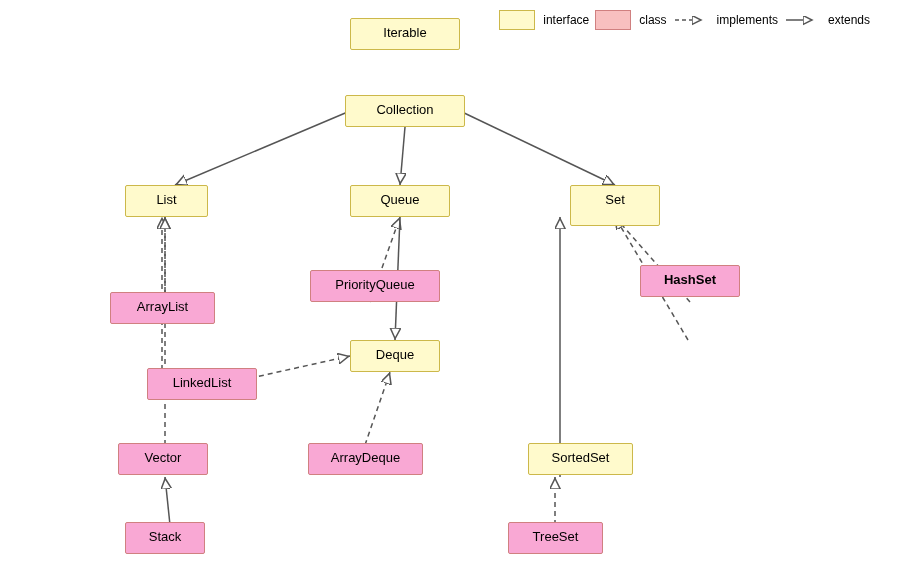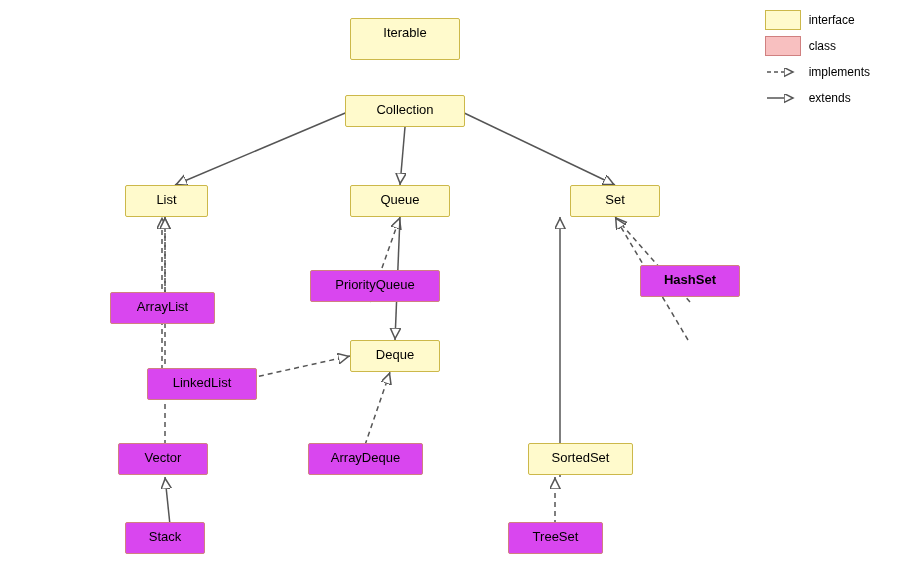--- a/index.html
+++ b/index.html
@@ -24,37 +24,37 @@
       text-align: center;
       font-size: 13px;
       white-space: nowrap;
       border-radius: 2px;
     }
     .interface {
       background: #fffacc;
       border-color: #ccb84a;
     }
     .class {
-      background: #d946ef;
+      background: #f9a8d4;
       border-color: #d08080;
     }
     svg.arrows {
       position: absolute;
       top: 0; left: 0;
       width: 900px;
       height: 580px;
       pointer-events: none;
     }
     
     .legend {
       position: absolute;
       top: 10px;
       right: 30px;
       display: flex;
-      flex-direction: column;
+      flex-direction: row;
       gap: 6px;
     }
     .legend-item {
       display: flex;
       align-items: center;
       gap: 8px;
       font-size: 12px;
     }
     .legend-box {
       width: 36px;
@@ -113,37 +113,37 @@
     <line x1="365" y1="445" x2="390" y2="372" stroke="#555" stroke-width="1.5" stroke-dasharray="5,4" marker-end="url(#arrow-hollow-dashed)"></line>
 
     <line x1="560" y1="477" x2="560" y2="217" stroke="#555" stroke-width="1.5" marker-end="url(#arrow-hollow)"></line>
 
     <line x1="170" y1="525" x2="165" y2="477" stroke="#555" stroke-width="1.5" marker-end="url(#arrow-hollow)"></line>
 
     <line x1="555" y1="525" x2="555" y2="477" stroke="#555" stroke-width="1.5" stroke-dasharray="5,4" marker-end="url(#arrow-hollow-dashed)"></line>
 
   </svg>
 
-  <div class="node interface" style="left:350px; top:18px; width:110px; height:42px;">
+  <div class="node interface" style="left:350px; top:18px; width:110px; height:32px;">
     <span>Iterable</span>
   </div>
 
   <div class="node interface" style="left:345px; top:95px; width:120px; height:32px;">
     <span>Collection</span>
   </div>
 
   <div class="node interface" style="left:125px; top:185px; width:83px; height:32px;">
     <span>List</span>
   </div>
 
   <div class="node interface" style="left:350px; top:185px; width:100px; height:32px;">
     <span>Queue</span>
   </div>
 
-  <div class="node interface" style="left:570px; top:185px; width:90px; height:32px;">
+  <div class="node interface" style="left:570px; top:185px; width:90px; height:41px;">
     <span>Set</span>
   </div>
 
   <div class="node class" style="left:310px; top:270px; width:130px; height:32px;">
     <span>PriorityQueue</span>
   </div>
 
   <div class="node class" style="left:110px; top:292px; width:105px; height:32px;">
     <span>ArrayList</span>
   </div>

